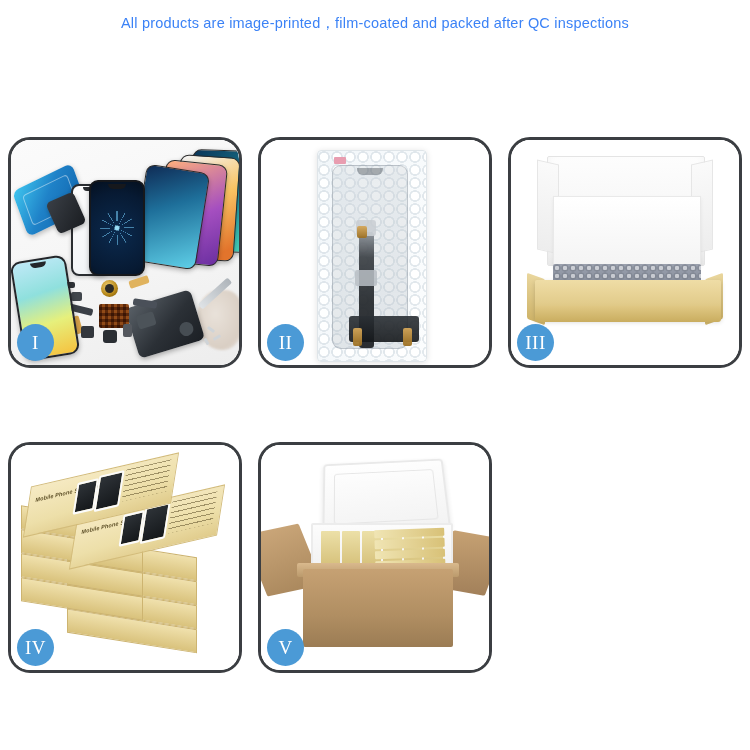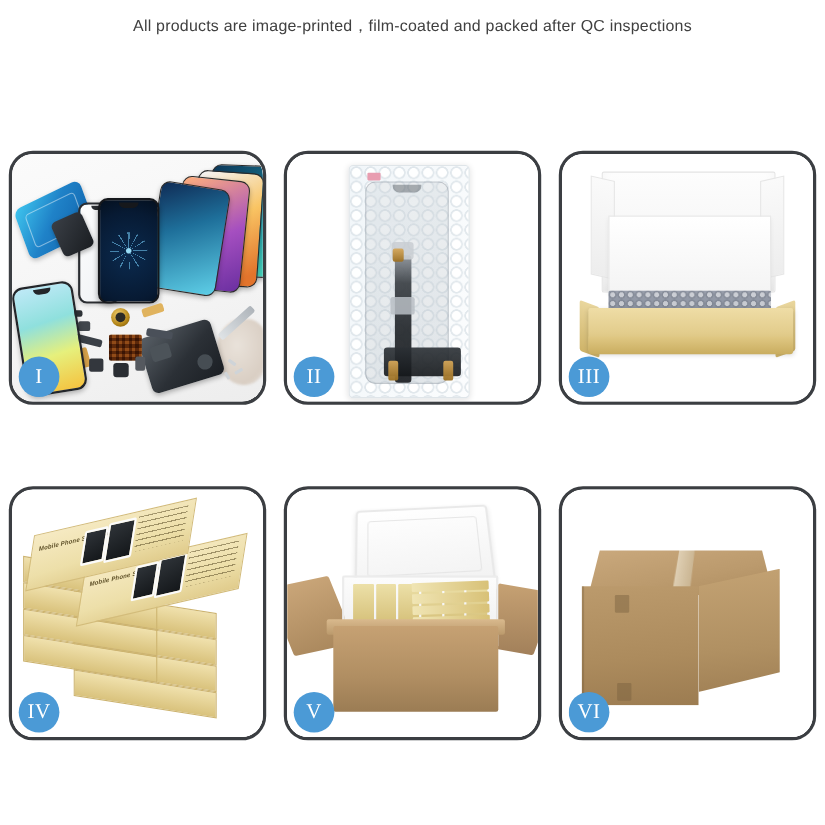--- a/index.html
+++ b/index.html
@@ -22,21 +22,21 @@
     color:#0d0d0d;
     line-height:1;
     padding-top:38px;
     font-family:"Liberation Sans", sans-serif;
   }
   .subtitle{
     margin:0;padding:0;
     padding-top:14px;
     font-size:14.5px;
     font-weight:400;
-    color:#404040;
+    color:#3b82f6;
     letter-spacing:0.2px;
     font-family:"Liberation Sans", sans-serif;
   }
 
   
   .grid{position:absolute;left:8px;top:137px;width:734px;height:548px;}
   .panel{
     position:absolute;
     width:234px;height:231px;
     border:3.5px solid #3b3e42;
@@ -457,32 +457,15 @@
               <i></i>
             </div>
           </div>
           <div class="cartonrim"></div>
           <div class="cartonbody"></div>
         </div>
         <div class="badge">V</div>
       </div>
     </div>
 
-    <div class="panel p-c2 p-r1">
-      <div class="stage">
-        <div class="sceneVI">
-          <div class="filmgloss"></div>
-          <div class="filmgloss2"></div>
-          <div class="cartonTop">
-            <div class="tapeTop"></div>
-          </div>
-          <div class="cartonSide"></div>
-          <div class="cartonFront"></div>
-          <div class="seamV"></div>
-          <div class="tabmark tb1"></div>
-          <div class="tabmark tb2"></div>
-        </div>
-        <div class="badge">VI</div>
-      </div>
-    </div>
 
   </div>
 </div>
 
 </body></html>

